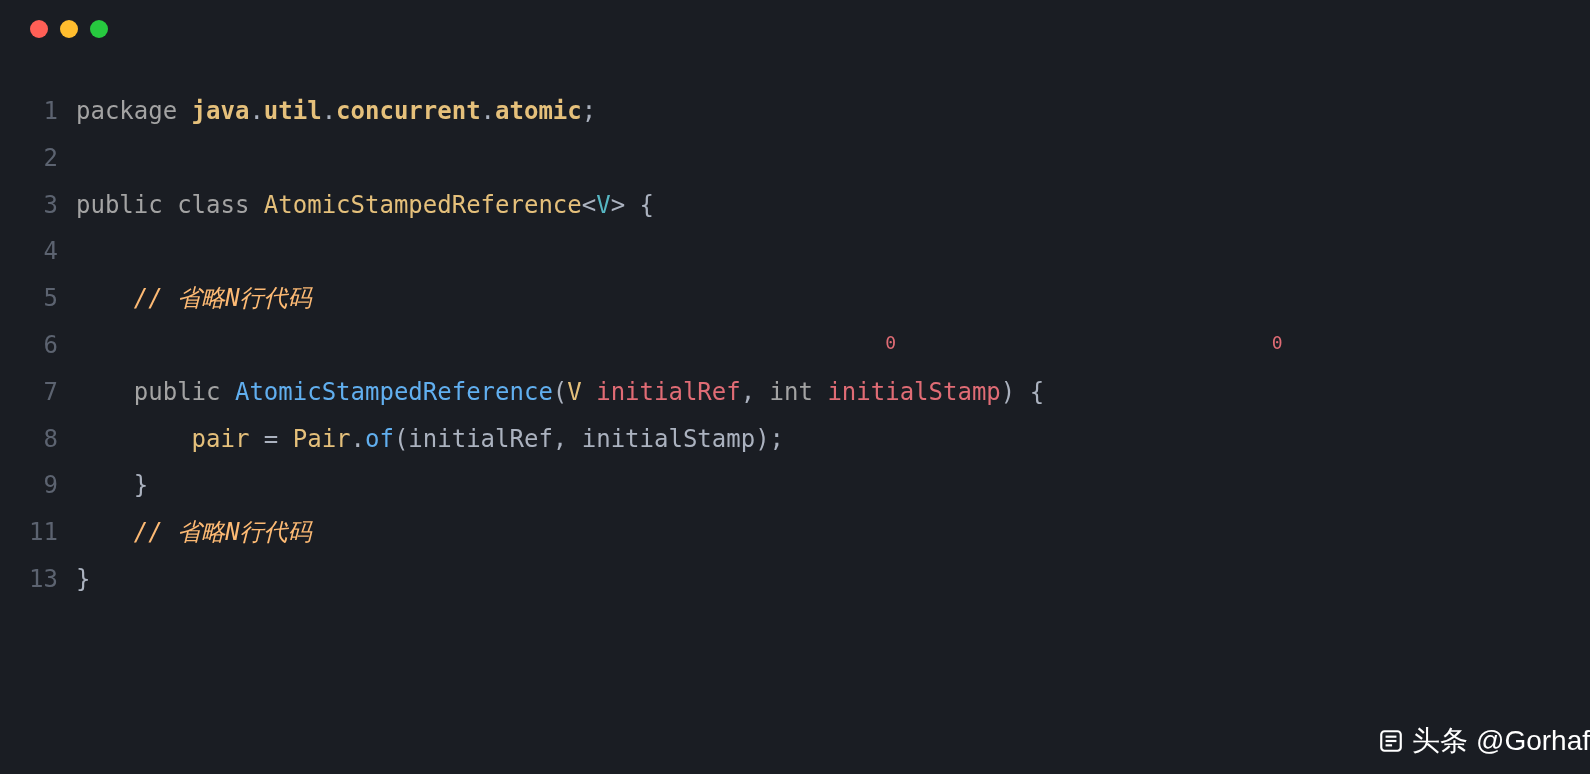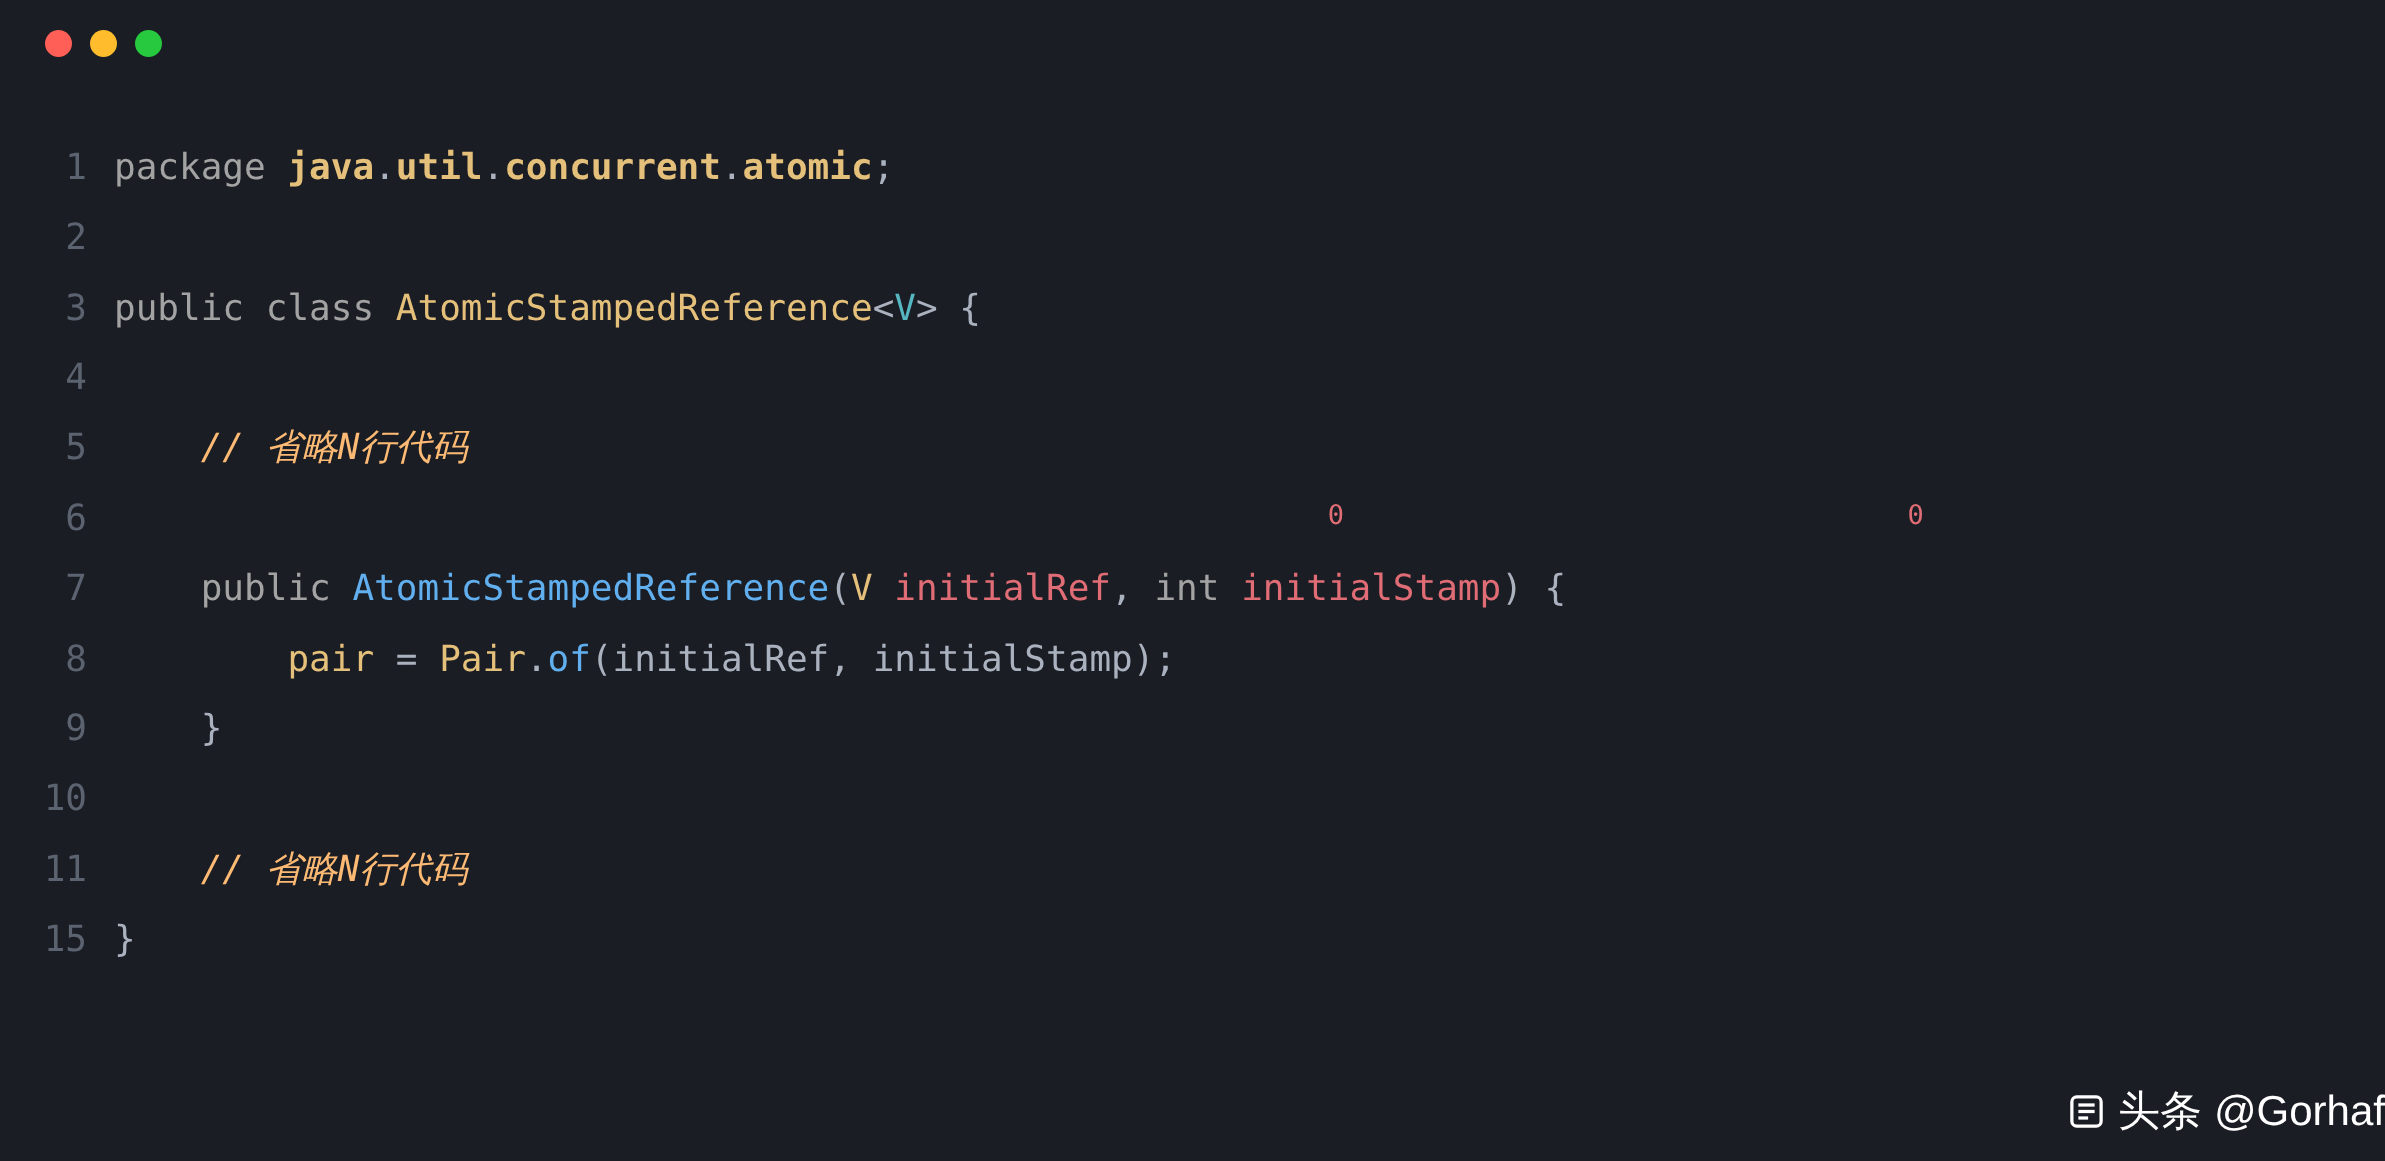--- a/index.html
+++ b/index.html
@@ -97,23 +97,22 @@
 <div class="code-container" id="code-container">
 <div class="code-line"><span class="line-number">1</span><span class="line-content"><span class="tok-keyword">package</span><span class="tok-plain"> </span><span class="tok-namespace">java</span><span class="tok-dot">.</span><span class="tok-namespace">util</span><span class="tok-dot">.</span><span class="tok-namespace">concurrent</span><span class="tok-dot">.</span><span class="tok-namespace">atomic</span><span class="tok-punct">;</span></span></div>
     <div class="code-line"><span class="line-number">2</span><span class="line-content"></span></div>
     <div class="code-line"><span class="line-number">3</span><span class="line-content"><span class="tok-keyword">public</span><span class="tok-plain"> </span><span class="tok-keyword">class</span><span class="tok-plain"> </span><span class="tok-class">AtomicStampedReference</span><span class="tok-punct">&lt;</span><span class="tok-generic">V</span><span class="tok-punct">&gt;</span><span class="tok-plain"> </span><span class="tok-punct">{</span></span></div>
     <div class="code-line"><span class="line-number">4</span><span class="line-content"></span></div>
     <div class="code-line"><span class="line-number">5</span><span class="line-content"><span class="tok-plain">    </span><span class="tok-comment">// 省略N行代码</span></span></div>
     <div class="code-line"><span class="line-number">6</span><span class="line-content"><span class="tok-plain">                                                        </span><span class="tok-annotation">0</span><span class="tok-plain">                          </span><span class="tok-annotation">0</span></span></div>
     <div class="code-line"><span class="line-number">7</span><span class="line-content"><span class="tok-plain">    </span><span class="tok-keyword">public</span><span class="tok-plain"> </span><span class="tok-method">AtomicStampedReference</span><span class="tok-punct">(</span><span class="tok-type">V</span><span class="tok-plain"> </span><span class="tok-param">initialRef</span><span class="tok-punct">,</span><span class="tok-plain"> </span><span class="tok-keyword">int</span><span class="tok-plain"> </span><span class="tok-param">initialStamp</span><span class="tok-punct">)</span><span class="tok-plain"> </span><span class="tok-punct">{</span></span></div>
     <div class="code-line"><span class="line-number">8</span><span class="line-content"><span class="tok-plain">        </span><span class="tok-var">pair</span><span class="tok-plain"> </span><span class="tok-punct">=</span><span class="tok-plain"> </span><span class="tok-class">Pair</span><span class="tok-dot">.</span><span class="tok-method">of</span><span class="tok-punct">(</span><span class="tok-plain">initialRef</span><span class="tok-punct">,</span><span class="tok-plain"> </span><span class="tok-plain">initialStamp</span><span class="tok-punct">)</span><span class="tok-punct">;</span></span></div>
     <div class="code-line"><span class="line-number">9</span><span class="line-content"><span class="tok-plain">    </span><span class="tok-punct">}</span></span></div>
-    <div class="code-line"><span class="line-number">10</span><span class="line-content"></span></div>
     <div class="code-line"><span class="line-number">11</span><span class="line-content"><span class="tok-plain">    </span><span class="tok-comment">// 省略N行代码</span></span></div>
-    <div class="code-line"><span class="line-number">15</span><span class="line-content"><span class="tok-punct">}</span></span></div>
+    <div class="code-line"><span class="line-number">13</span><span class="line-content"><span class="tok-punct">}</span></span></div>
   </div>
 
 <div class="watermark">
   <span class="watermark-icon">
     <svg viewBox="0 0 24 24" width="26" height="26" fill="#ffffff">
       <rect x="3" y="3" width="18" height="18" rx="3" fill="none" stroke="#ffffff" stroke-width="2"></rect>
       <rect x="7" y="7" width="10" height="2" fill="#ffffff"></rect>
       <rect x="7" y="11" width="10" height="2" fill="#ffffff"></rect>
       <rect x="7" y="15" width="6" height="2" fill="#ffffff"></rect>
     </svg>

